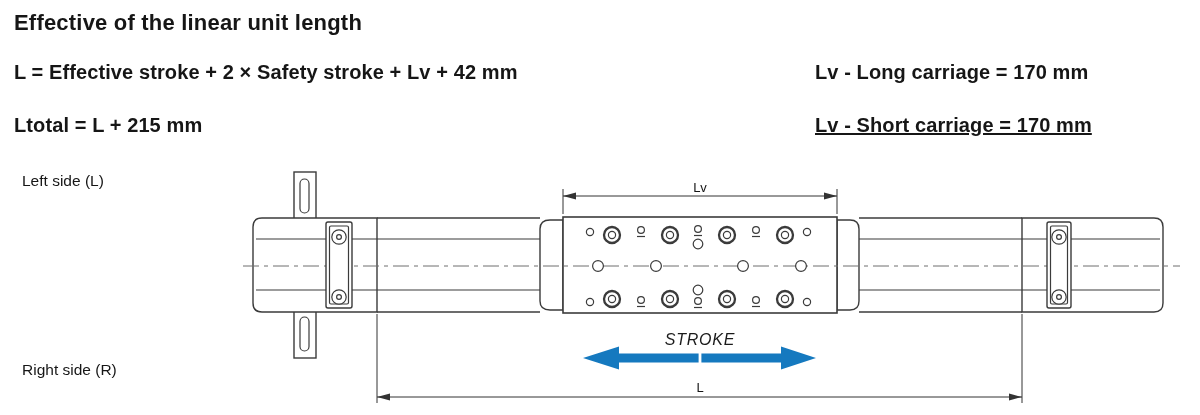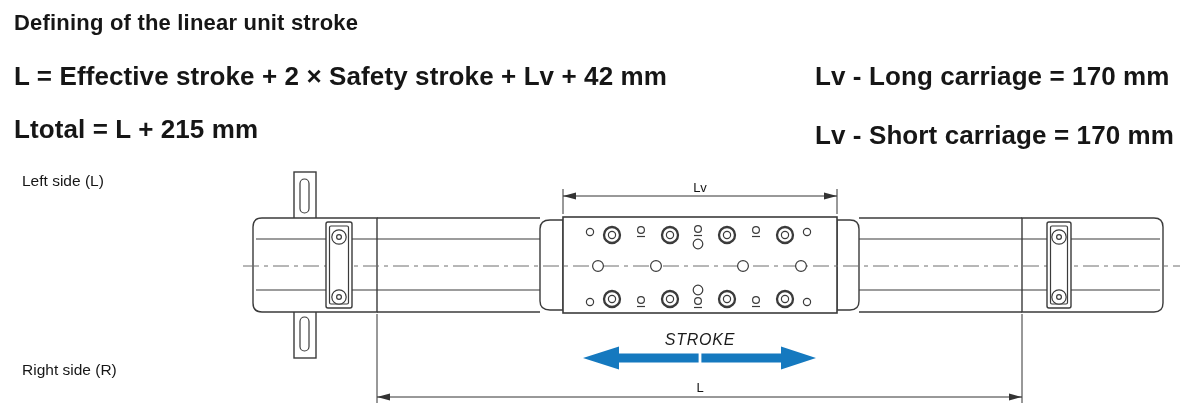--- a/index.html
+++ b/index.html
@@ -1,44 +1,44 @@
 <!DOCTYPE html>
 <html><head>
 <meta charset="utf-8">
 <style>
   html,body{margin:0;padding:0;background:#fff;}
   body{width:1200px;height:415px;position:relative;overflow:hidden;
        font-family:"Liberation Sans", sans-serif;color:#161616;}
   .abs{position:absolute;white-space:nowrap;}
   .title{left:14px;top:10px;font-size:22px;font-weight:bold;letter-spacing:.2px;}
-  .formula{font-size:26px;font-weight:bold;letter-spacing:.1px;}
+  .formula{font-size:20px;font-weight:bold;letter-spacing:.1px;}
   .f1{left:14px;top:61px;}
   .f2{left:14px;top:114px;text-align:right;}
   .r1{left:815px;top:61px;}
-  .r2{left:815px;top:120px;}
+  .r2{left:815px;top:114px;text-decoration:underline;}
   svg{position:absolute;left:0;top:0;}
   
   .ol{fill:#ffffff;stroke:#3b3b3b;stroke-width:1.4;}
   .plate{fill:#ffffff;stroke:#3b3b3b;stroke-width:1.6;}
   .ln{fill:none;stroke:#3b3b3b;stroke-width:1.2;}
   .ln2{fill:none;stroke:#3b3b3b;stroke-width:1.4;}
   .hole{fill:#ffffff;stroke:#3b3b3b;stroke-width:1.2;}
   .bighole{fill:none;stroke:#3b3b3b;stroke-width:2.3;}
   .cl{fill:none;stroke:#6e6e6e;stroke-width:1;stroke-dasharray:16 5 4 5;}
   .dim{fill:none;stroke:#333;stroke-width:1;}
   .dimarrow{fill:#333;stroke:none;}
   .dimtxt{font-family:"Liberation Sans",sans-serif;font-size:13px;fill:#161616;}
   .sidelbl{font-family:"Liberation Sans",sans-serif;font-size:15.5px;fill:#161616;}
   .stroketxt{font-family:"Liberation Sans",sans-serif;font-size:16px;font-style:italic;
              font-weight:500;letter-spacing:.8px;fill:#1a1a1a;}
 </style>
 </head>
 <body>
 
-<div class="abs title">Defining of the linear unit stroke</div>
+<div class="abs title">Effective of the linear unit length</div>
 <div class="abs formula f1">L = Effective stroke + 2 × Safety stroke + Lv + 42 mm</div>
 <div class="abs formula f2">Ltotal = L + 215 mm</div>
 <div class="abs formula r1">Lv - Long carriage = 170 mm</div>
 <div class="abs formula r2">Lv - Short carriage = 170 mm</div>
 
 <svg width="1200" height="415" viewBox="0 0 1200 415">
 
   <g>
     <rect class="ol" x="294" y="172" width="22" height="48"></rect>
     <rect class="ln" x="300" y="179" width="9" height="34" rx="4.5"></rect>

